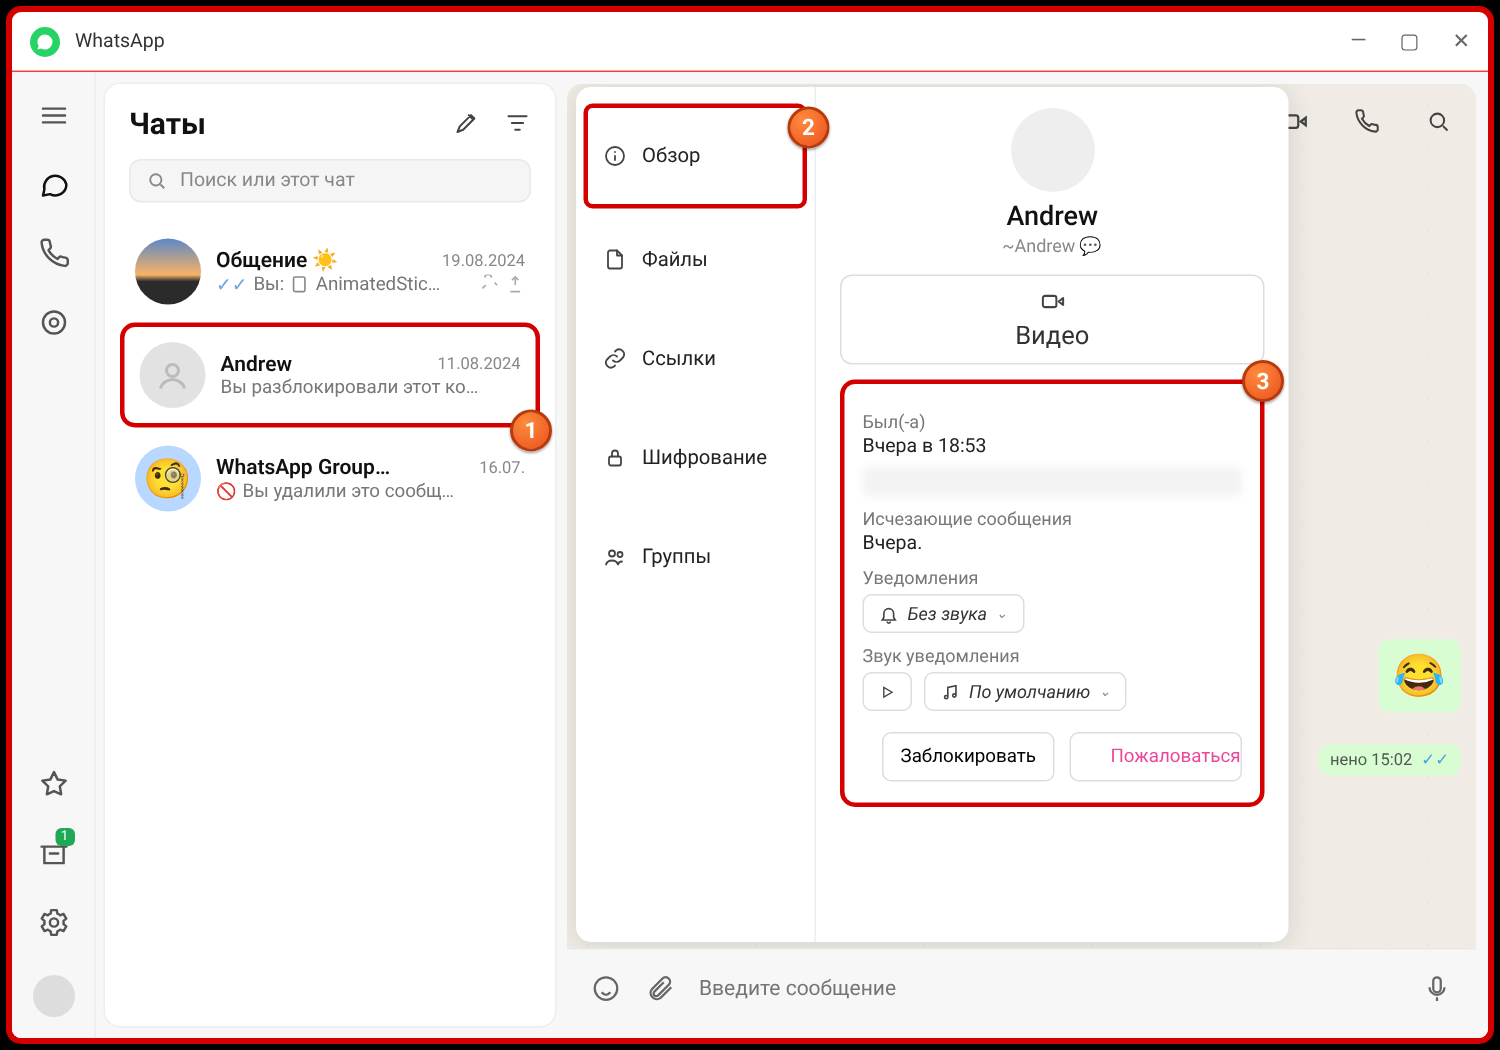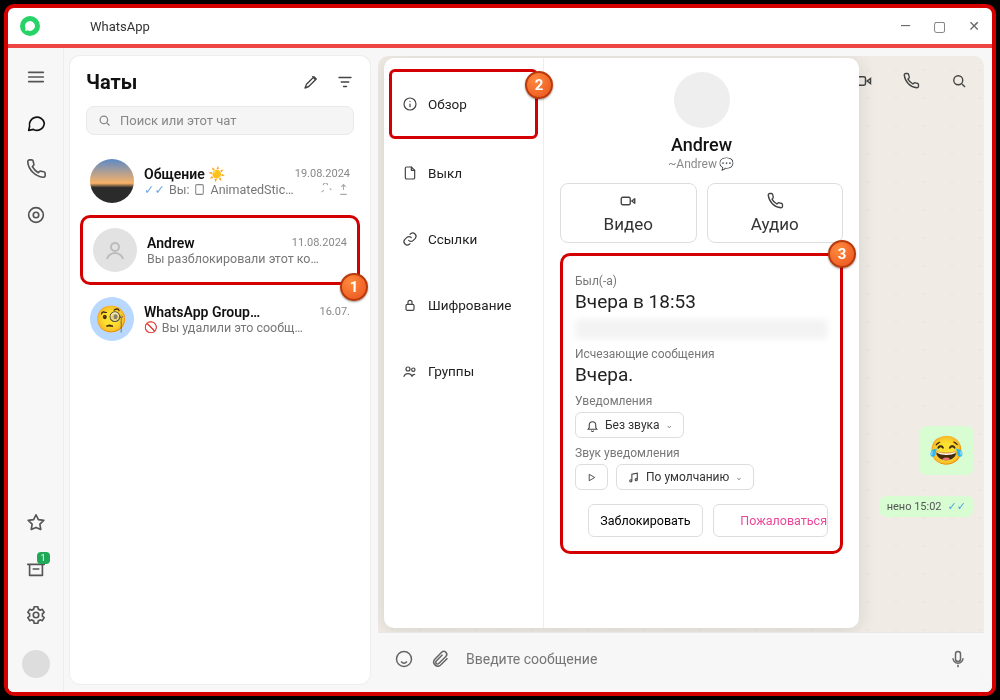--- a/index.html
+++ b/index.html
@@ -1,18 +1,18 @@
 <!DOCTYPE html>
 <html><head>
 <meta charset="utf-8">
 <style>
 * { margin: 0; padding: 0; box-sizing: border-box; font-family: -apple-system, BlinkMacSystemFont, "Segoe UI", Roboto, sans-serif; }
 body { background: #000; display: flex; justify-content: center; align-items: center; width: 1000px; height: 700px; }
 .frame { width: 992px; height: 692px; background: #fff; border: 4px solid #d40000; border-radius: 10px; position: relative; overflow: hidden; }
-.titlebar { height: 40px; display: flex; align-items: center; padding: 0 12px; border-bottom: 4px solid #ef4444; gap: 40px; }
+.titlebar { height: 40px; display: flex; align-items: center; padding: 0 12px; border-bottom: 1px solid #ef4444; }
 .wa-logo { width: 20px; height: 20px; border-radius: 50%; background: #25d366; display: flex; align-items: center; justify-content: center; margin-right: 10px; }
 .wa-logo svg { width: 12px; height: 12px; fill: #fff; }
 .titlebar .title { font-size: 13px; color: #333; }
 .win-controls { margin-left: auto; display: flex; gap: 22px; color: #666; font-size: 14px; }
 .win-controls span { cursor: pointer; }
 
 .app-body { display: flex; height: calc(100% - 40px); background: #f7f7f7; }
 
 
 .rail { width: 56px; background: #f7f7f7; display: flex; flex-direction: column; align-items: center; padding-top: 18px; gap: 24px; border-right: 1px solid #eee; }
@@ -68,24 +68,24 @@
 .pc-head { text-align: center; margin-bottom: 12px; }
 .pc-avatar { width: 56px; height: 56px; border-radius: 50%; background: #eee; margin: 0 auto 6px; }
 .pc-name { font-size: 18px; font-weight: 500; color: #111; }
 .pc-sub { font-size: 12px; color: #888; margin-top: 2px; }
 .call-row { display: flex; gap: 10px; margin-bottom: 10px; }
 .call-btn { flex: 1; border: 1px solid #ddd; border-radius: 8px; padding: 8px 0; text-align: center; font-size: 17px; color: #333; cursor: pointer; }
 .call-btn .cic { display: block; margin: 0 auto 4px; width: 18px; height: 18px; color: #444; }
 
 .highlight-3 { border: 3px solid #d40000; border-radius: 10px; padding: 10px 12px 14px 12px; position: relative; }
 .info-label { font-size: 12px; color: #777; margin-top: 8px; }
-.info-val { font-size: 19px; color: #222; margin-top: 2px; margin-bottom: 4px; }
+.info-val { font-size: 13px; color: #222; margin-top: 2px; margin-bottom: 4px; }
 .blur-block { height: 20px; background: #f3f3f3; filter: blur(3px); border-radius: 4px; margin: 6px 0 4px; }
 .pill-row { display: flex; gap: 8px; margin-top: 4px; }
-.pill { border: 1px solid #ddd; border-radius: 6px; padding: 5px 10px; font-size: 12px; color: #333; display: flex; align-items: center; gap: 6px; cursor: pointer; }
+.pill { border: 1px solid #ddd; border-radius: 6px; padding: 5px 10px; font-size: 12px; color: #333; display: flex; align-items: center; gap: 6px; cursor: pointer; font-style: italic; }
 .pill .chev { font-size: 9px; color: #888; }
 .btn-row { display: flex; gap: 10px; margin-top: 14px; margin-left: 13px; }
 .btn { flex: 1; border: 1px solid #ddd; border-radius: 6px; padding: 8px 0; text-align: center; font-size: 12.5px; cursor: pointer; background: #fff; }
 .btn.danger { color: #ec4899; text-align: right; }
 
 
 .anno { position: absolute; width: 28px; height: 28px; border-radius: 50%; background: radial-gradient(circle at 35% 30%, #ff8a3d, #e9521e); color: #fff; font-weight: 700; font-size: 15px; display: flex; align-items: center; justify-content: center; border: 2px solid #b8390a; box-shadow: 0 1px 2px rgba(0,0,0,0.4); z-index: 50; }
 
 svg { display: block; }
 .ic svg, .nic svg, .cic svg, .tools svg { width: 100%; height: 100%; stroke: currentColor; fill: none; stroke-width: 1.8; stroke-linecap: round; stroke-linejoin: round; }
@@ -285,21 +285,21 @@
             </div>
             <div class="anno" style="right:-18px;top:2px">2</div>
           </div>
           <div class="item">
             <span class="nic">
                 <svg viewBox="0 0 24 24">
                   <path d="M14 3H7a2 2 0 0 0-2 2v14a2 2 0 0 0 2 2h10a2 2 0 0 0 2-2V8z"></path>
                   <path d="M14 3v5h5"></path>
                 </svg>
               </span>
-            <span>Выкл</span>
+            <span>Файлы</span>
           </div>
           <div class="item">
             <span class="nic">
                 <svg viewBox="0 0 24 24">
                   <path d="M10 14a5 5 0 0 0 7 0l3-3a5 5 0 0 0-7-7l-1 1M14 10a5 5 0 0 0-7 0l-3 3a5 5 0 0 0 7 7l1-1"></path>
                 </svg>
               </span>
             <span>Ссылки</span>
           </div>
           <div class="item">
@@ -331,28 +331,20 @@
           </div>
           <div class="call-row">
             <div class="call-btn">
               <span class="cic">
                   <svg viewBox="0 0 24 24">
                     <rect x="3" y="7" width="12" height="10" rx="2"></rect>
                     <path d="M21 9l-4 3 4 3z"></path>
                   </svg>
                 </span>
               <span>Видео</span>
-            </div>
-            <div class="call-btn">
-              <span class="cic">
-                  <svg viewBox="0 0 24 24">
-                    <path d="M22 17v2a2 2 0 0 1-2.2 2 19 19 0 0 1-16.8-16.8A2 2 0 0 1 5 2h2a2 2 0 0 1 2 1.7c.1.9.3 1.8.6 2.6a2 2 0 0 1-.5 2.1L8 9.5a16 16 0 0 0 6.5 6.5l1.1-1.1a2 2 0 0 1 2.1-.5c.8.3 1.7.5 2.6.6A2 2 0 0 1 22 17z"></path>
-                  </svg>
-                </span>
-              <span>Аудио</span>
             </div>
           </div>
 
           <div class="highlight-3">
             <div class="anno" style="right:-16px;top:-16px">3</div>
 
             <div class="info-label">Был(-а)</div>
             <div class="info-val">Вчера в 18:53</div>
             <div class="blur-block"></div>
 

